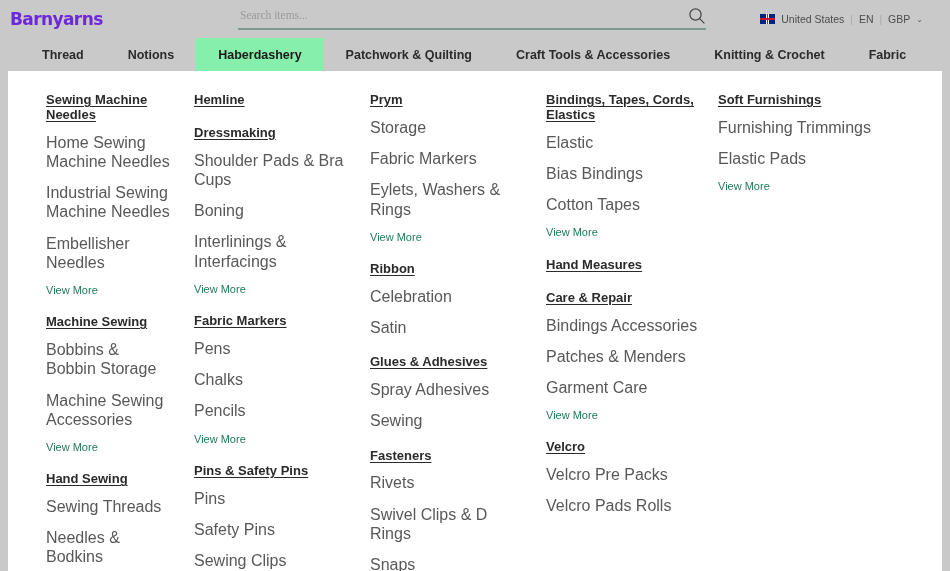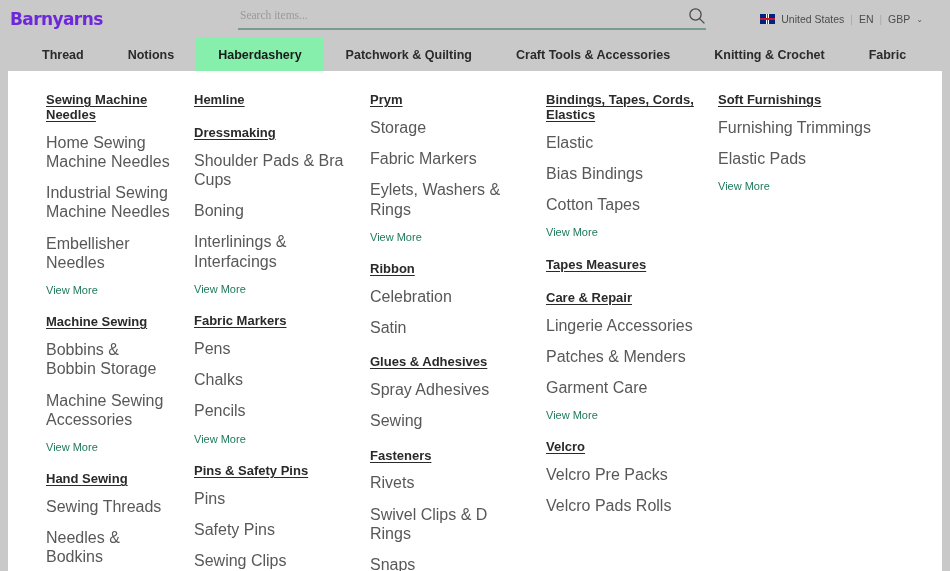--- a/index.html
+++ b/index.html
@@ -289,25 +289,25 @@
     </div>
     <div class="col col-4">
       <div class="group">
         <div class="grp-title">Bindings, Tapes, Cords, Elastics</div>
         <div class="item">Elastic</div>
         <div class="item">Bias Bindings</div>
         <div class="item">Cotton Tapes</div>
         <div class="view-more">View More</div>
       </div>
       <div class="group">
-        <div class="grp-title">Tapes Measures</div>
+        <div class="grp-title">Hand Measures</div>
       </div>
       <div class="group">
         <div class="grp-title">Care &amp; Repair</div>
-        <div class="item">Lingerie Accessories</div>
+        <div class="item">Bindings Accessories</div>
         <div class="item">Patches &amp; Menders</div>
         <div class="item">Garment Care</div>
         <div class="view-more">View More</div>
       </div>
       <div class="group">
         <div class="grp-title">Velcro</div>
         <div class="item">Velcro Pre Packs</div>
         <div class="item">Velcro Pads Rolls</div>
       </div>
     </div>

